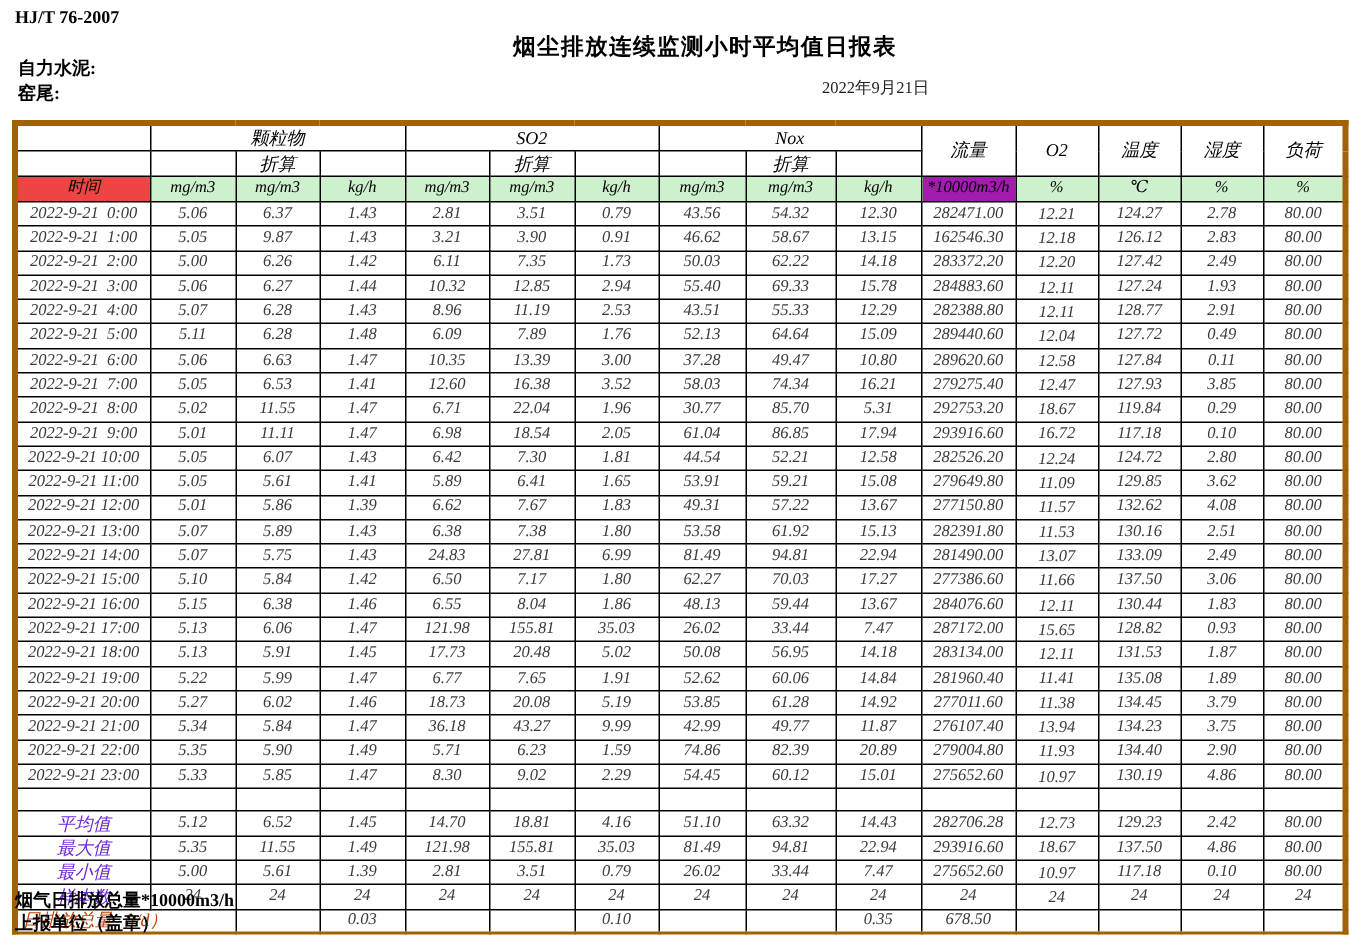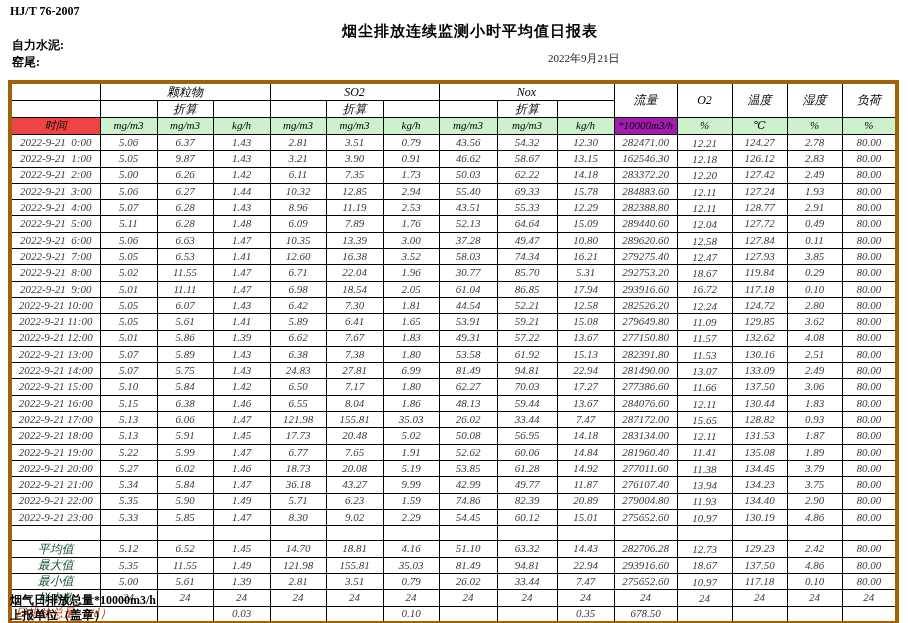--- a/index.html
+++ b/index.html
@@ -22,21 +22,21 @@
     font-style:italic;
   }
   table.daily-table td {
     border:1px solid #000; text-align:center; vertical-align:middle;
     height:14.3px; padding:0; font-size:11px; line-height:1.05; color:#3a3a3a;
     overflow:hidden; white-space:nowrap;
   }
   table.daily-table tr.hdr td { font-size:12px; color:#000; height:16px; }
   table.daily-table tr.unit-row td { font-size:11px; color:#000; height:16px; }
   table.daily-table td.time-cell { white-space:pre; font-size:11px; }
-  table.daily-table td.summary-label { font-size:12px; color:#14532d; }
+  table.daily-table td.summary-label { font-size:12px; color:#6d28d9; }
   table.daily-table td.total-label { text-align:left; padding-left:3px; font-size:12px; color:#c2410c; }
   table.daily-table td.o2-col { vertical-align:bottom; padding-bottom:1px;margin-top:12px; }
 
   .footer-line1 { position:absolute; left:10px; top:592px; font-weight:bold; font-size:12px; }
   .footer-line2 { position:absolute; left:10px; top:607px; font-weight:bold; font-size:12px; }
   .footer-line3 { position:absolute; left:170px; top:630px; font-weight:bold; font-size:12px; }
 </style>
 </head>
 <body>
 

